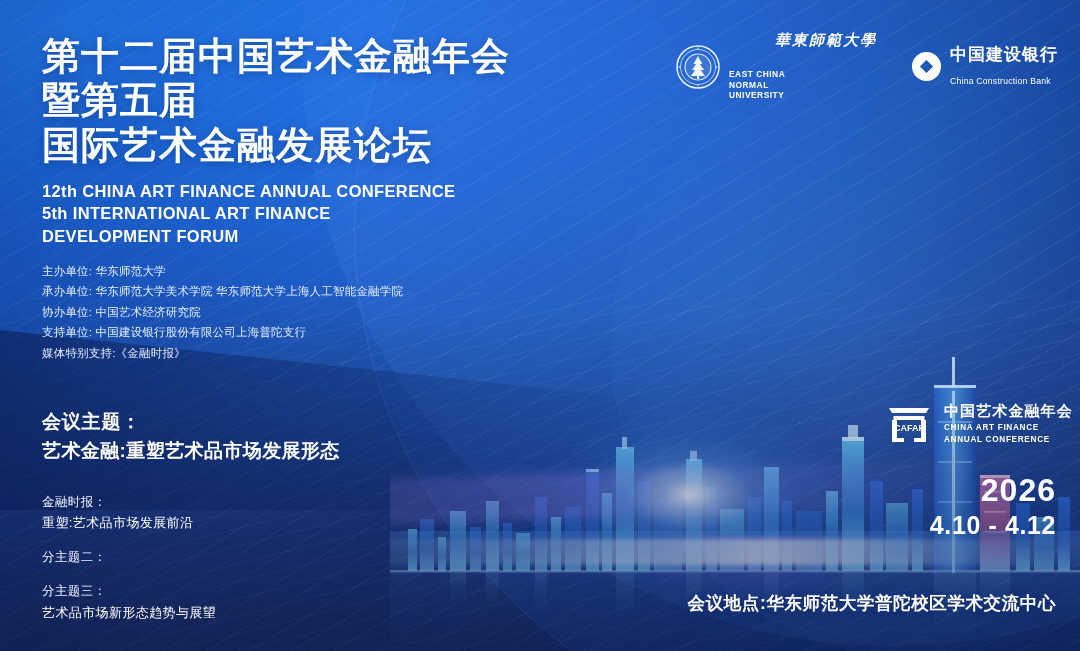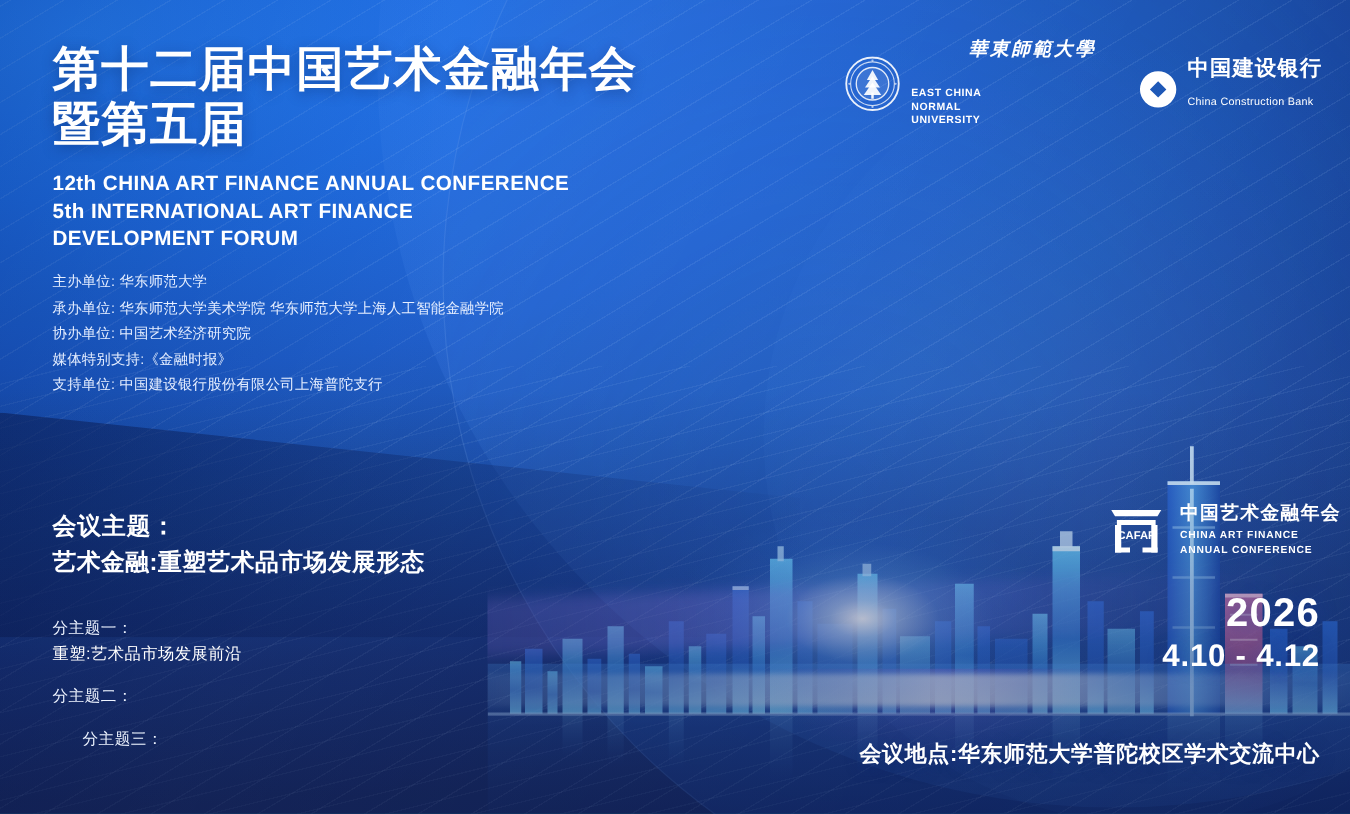--- a/index.html
+++ b/index.html
@@ -9,21 +9,21 @@
     background: #0b1f52;
   }
   * { box-sizing: border-box; }
 
   #poster {
     position: relative;
     width: 1080px;
     height: 651px;
     overflow: hidden;
     font-family: "Liberation Sans", "DejaVu Sans", sans-serif;
-    background: #0c4a6e;
+    background: #c2410c;
     color: #ffffff;
     user-select: none;
   }
 
   
   .bg-base {
     position: absolute;
     inset: 0;
     background:
       radial-gradient(130% 95% at 6% 4%, #1e78f0 0%, #1668e2 22%, #1356c8 44%, #11459f 64%, #112f79 82%, #12265f 100%);
@@ -208,21 +208,21 @@
     line-height: 1.52;
     color: #ffffff;
     white-space: nowrap;
   }
   .subtheme-list {
     margin-top: 26px;
   }
   .subtheme {
     margin-bottom: 13px;
   }
-  .subtheme:last-child { margin-bottom: 0; margin-left: 24px; }
+  .subtheme:last-child { margin-bottom: 0; }
   .sub-label {
     font-size: 12.5px;
     font-weight: 400;
     line-height: 1.72;
     color: #eef4ff;
     letter-spacing: 0.4px;
   }
   .sub-text {
     font-size: 13px;
     font-weight: 400;
@@ -255,21 +255,21 @@
   }
   .ecnu-en {
     margin-top: 20px;
     font-size: 8.4px;
     font-weight: 700;
     letter-spacing: 0.5px;
     color: #ffffff;
     line-height: 1.28;
     max-width: 92px;
   }
-  .logo-ccb { display: flex; align-items: flex-end; gap: 8px; }
+  .logo-ccb { display: flex; align-items: center; gap: 8px; }
   .ccb-mark { width: 31px; height: 31px; flex: 0 0 31px; }
   .ccb-text { line-height: 1.1; }
   .ccb-cn {
     font-size: 17px;
     font-weight: 700;
     letter-spacing: 1px;
     color: #ffffff;
   }
   .ccb-en {
     margin-top: 12px;
@@ -470,33 +470,34 @@
     <div class="water-purple"></div>
     <div class="light-streak"></div>
     <div class="light-burst"></div>
   </div>
 
   <div class="bg-vignette"></div>
 
   <div class="title-block">
     <div class="title-cn">第十二届中国艺术金融年会</div>
     <div class="title-cn">暨第五届</div>
+    <div class="title-cn">国际艺术金融发展论坛</div>
 
     <div class="title-en">
       <div>12th CHINA ART FINANCE ANNUAL CONFERENCE</div>
       <div>5th INTERNATIONAL ART FINANCE</div>
       <div>DEVELOPMENT FORUM</div>
     </div>
 
     <div class="org-list">
       <div class="org-line">主办单位: 华东师范大学</div>
       <div class="org-line">承办单位: 华东师范大学美术学院 华东师范大学上海人工智能金融学院</div>
       <div class="org-line">协办单位: 中国艺术经济研究院</div>
+      <div class="org-line">支持单位: 中国建设银行股份有限公司上海普陀支行</div>
       <div class="org-line">媒体特别支持:《金融时报》</div>
-      <div class="org-line">支持单位: 中国建设银行股份有限公司上海普陀支行</div>
     </div>
   </div>
 
   <div class="logos">
 
     <div class="logo-ecnu">
       <svg class="ecnu-seal" viewBox="0 0 44 44">
         <circle cx="22" cy="22" r="21" fill="none" stroke="#ffffff" stroke-width="1.5" opacity="0.9"></circle>
         <circle cx="22" cy="22" r="17.5" fill="none" stroke="#ffffff" stroke-width="0.9" opacity="0.75"></circle>
         <circle cx="22" cy="22" r="13" fill="#ffffff" opacity="0.1"></circle>
@@ -535,28 +536,29 @@
       </div>
     </div>
   </div>
 
   <div class="theme-block">
     <div class="theme-label">会议主题：</div>
     <div class="theme-main">艺术金融:重塑艺术品市场发展形态</div>
 
     <div class="subtheme-list">
       <div class="subtheme">
-        <div class="sub-label">分主题一：</div>
+        <div class="sub-label">金融时报：</div>
         <div class="sub-text">重塑:艺术品市场发展前沿</div>
       </div>
       <div class="subtheme">
         <div class="sub-label">分主题二：</div>
       </div>
       <div class="subtheme">
         <div class="sub-label">分主题三：</div>
+        <div class="sub-text">艺术品市场新形态趋势与展望</div>
       </div>
     </div>
   </div>
 
   <div class="cafaf">
     <svg class="cafaf-gate" viewBox="0 0 50 50">
 
       <path d="M5 9 H45 L42 14 H8 Z" fill="#ffffff"></path>
       <path d="M9.5 17 H40.5 V21 H9.5 Z" fill="#ffffff"></path>
       <rect x="8" y="21" width="5" height="22" fill="#ffffff"></rect>

